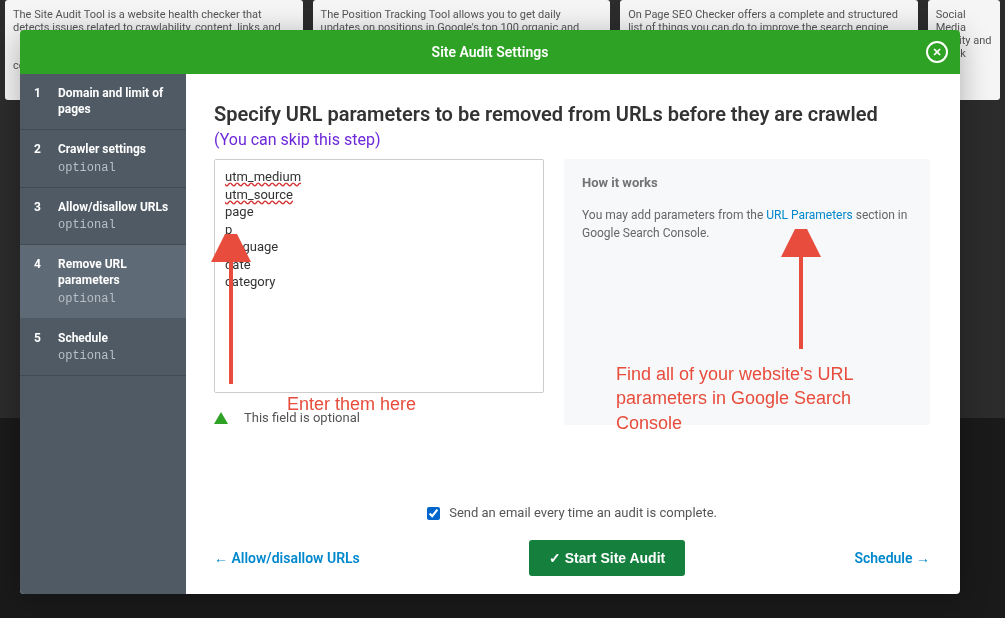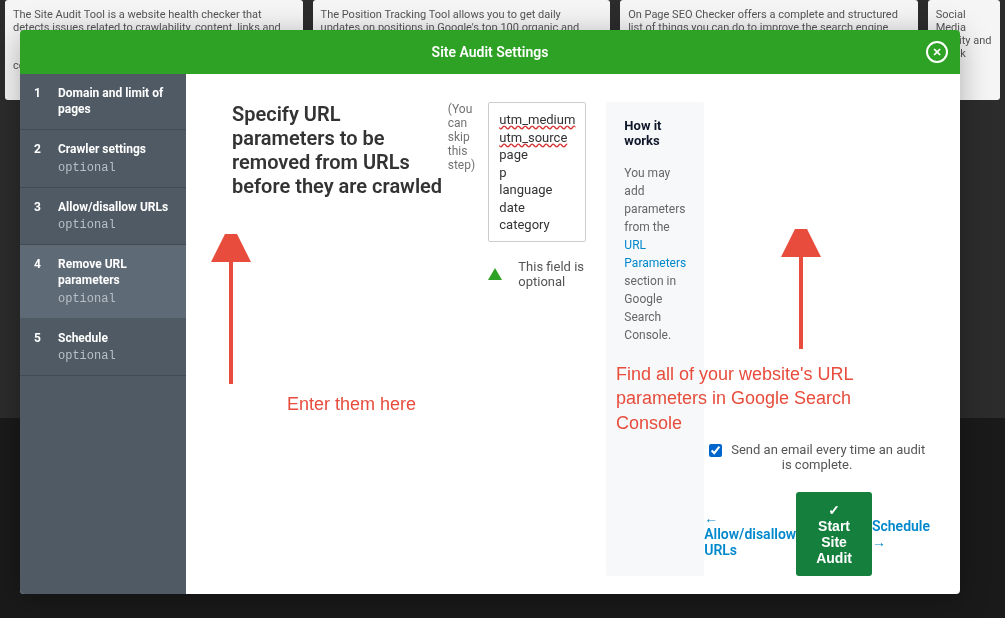--- a/index.html
+++ b/index.html
@@ -28,35 +28,35 @@
     
     .steps { width: 166px; background: #4f5a64; color: #fff; }
     .step { padding: 12px 14px; border-bottom: 1px solid rgba(0,0,0,0.15); cursor: pointer; display: flex; gap: 12px; }
     .step-num { font-weight: 700; font-size: 12px; width: 12px; }
     .step-txt { flex: 1; }
     .step-title { font-size: 12px; font-weight: 700; line-height: 1.3; }
     .step-opt { font-size: 12px; color: #b8c0c7; margin-top: 3px; font-family: Liberation Mono, monospace; }
     .step.active { background: #5e6a75; }
     
     
-    .content { flex: 1; padding: 28px 30px 18px 46px; display: flex; position: relative; }
+    .content { flex: 1; padding: 28px 30px 18px 28px; display: flex; flex-direction: column; position: relative; }
     .headline { font-size: 20px; font-weight: 600; color: #333; margin-bottom: 4px; }
-    .sub { font-size: 12px; color: #737373; margin-bottom: 18px; }
+    .sub { font-size: 16px; color: #6d28d9; margin-bottom: 10px; }
     
     .two-col { display: flex; gap: 20px; }
     .col-left { flex: 1; }
     .col-right { flex: 1; background: #f7f8f9; padding: 16px 18px; border-radius: 2px; }
     
-    .param-box { width: 100%; height: 140px; border: 1px solid #ccc; border-radius: 2px; padding: 8px 10px; font-family: inherit; font-size: 13px; color: #333; resize: none; line-height: 1.35; }
+    .param-box { width: 100%; height: 234px; border: 1px solid #ccc; border-radius: 2px; padding: 8px 10px; font-family: inherit; font-size: 13px; color: #333; resize: none; line-height: 1.35; }
     .param-box .underlined { text-decoration: underline; text-decoration-style: wavy; text-decoration-color: #d32f2f; }
     
     .optional-note { margin-top: 17px; font-size: 13px; color: #555; display: flex; align-items: center; gap: 16px; }
     .warn-icon { width: 0; height: 0; border-left: 7px solid transparent; border-right: 7px solid transparent; border-bottom: 12px solid #2ea225; position: relative; }
     
-    .how-title { font-weight: 700; font-size: 13px; color: #0f172a; margin-bottom: 16px; }
+    .how-title { font-weight: 700; font-size: 13px; color: #737373; margin-bottom: 16px; }
     .how-p { font-size: 12px; color: #666; line-height: 1.5; margin-bottom: 14px; }
     .how-link { color: #0088cc; }
     
     
     .arrow { position: absolute; pointer-events: none; }
     .annot { position: absolute; color: #e74c3c; font-size: 18px; font-family: "Segoe UI", Arial; pointer-events: none; line-height: 1.35; }
     
     
     .modal-footer-area { margin-top: auto; padding-top: 20px; }
     .email-row { text-align: center; font-size: 13px; color: #555; margin-bottom: 20px; }

